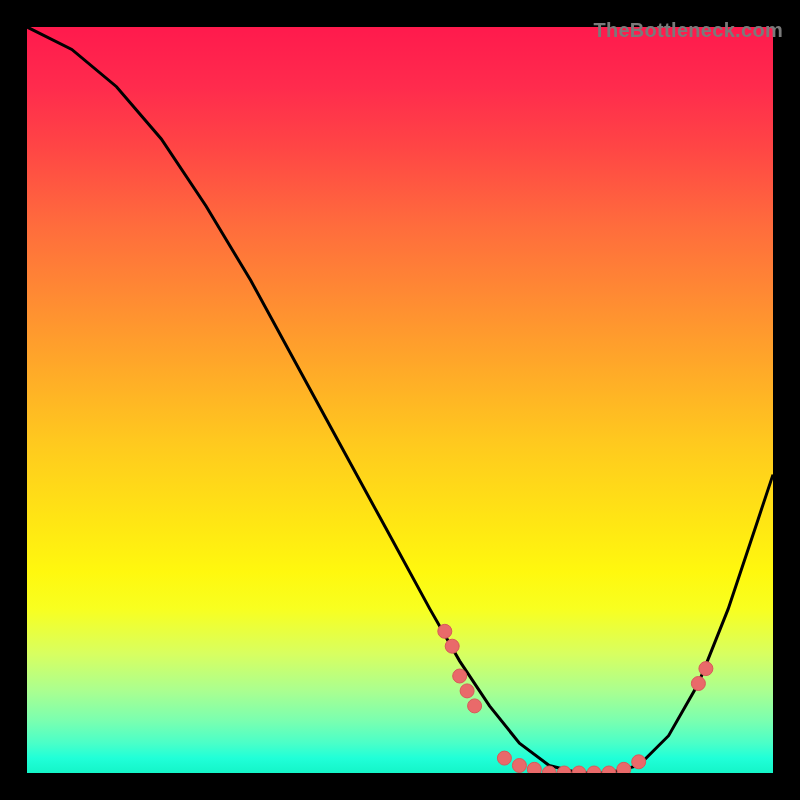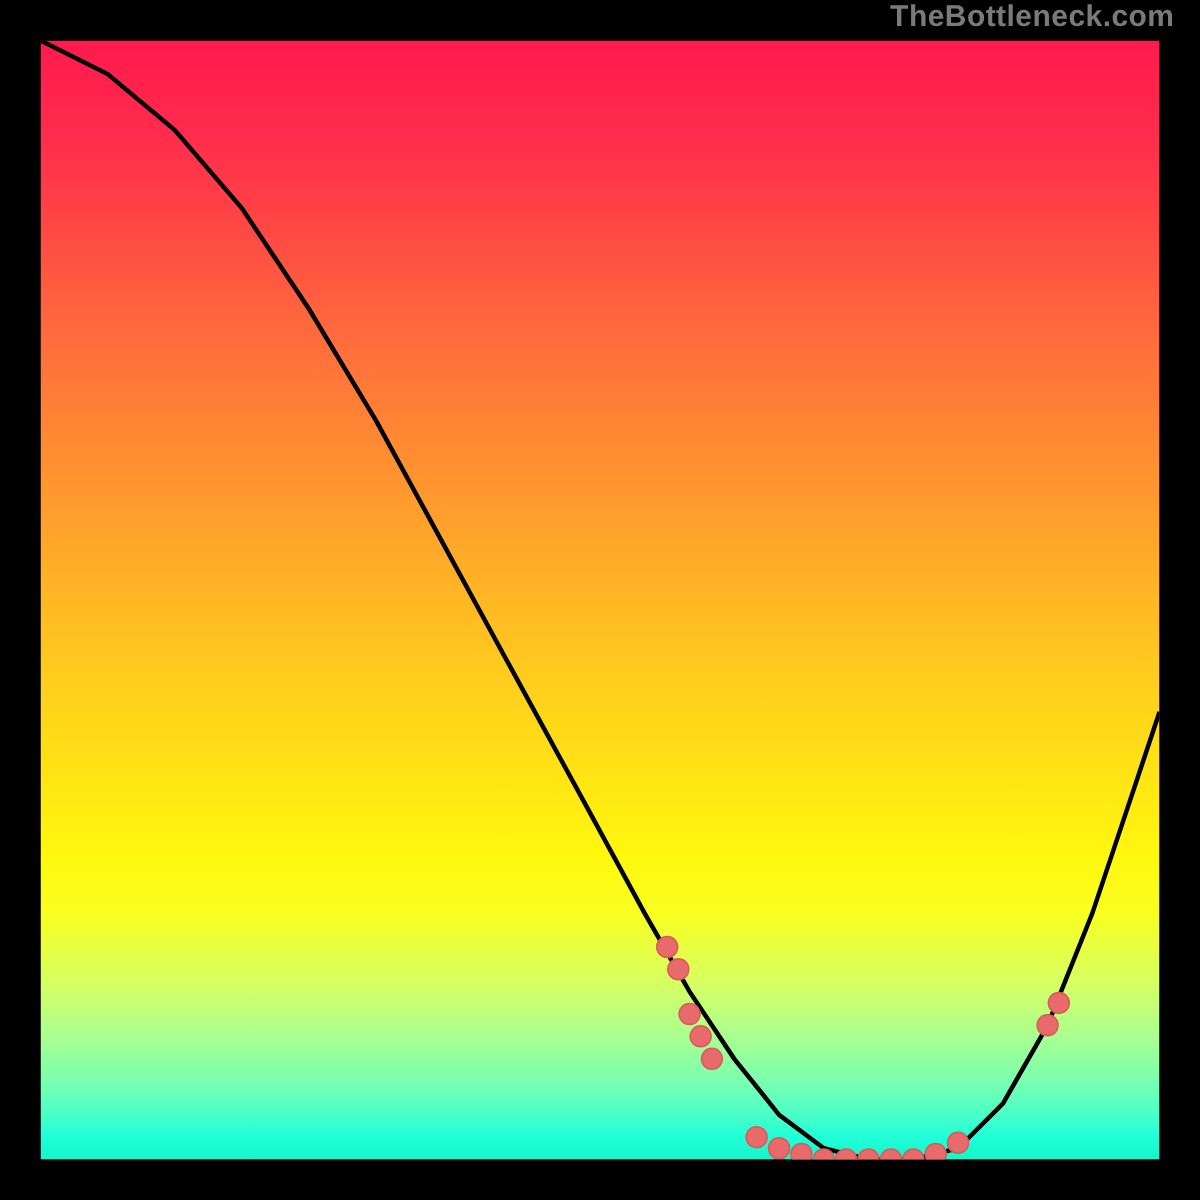--- a/index.html
+++ b/index.html
@@ -1,20 +1,20 @@
 <!DOCTYPE html>
 <html><head>
 <meta charset="utf-8">
 <style>
 *{margin:0;padding:0;box-sizing:border-box}
 body{background:#000;width:800px;height:800px;overflow:hidden;font-family:Arial,sans-serif}
 .frame{position:absolute;left:17px;top:17px;width:766px;height:766px;background:#000}
 .plot-area{position:absolute;left:10px;top:10px;width:746px;height:746px;overflow:hidden}
 .gradient{position:absolute;inset:0;background:linear-gradient(to bottom,#ff1a4d 0%,#ff2b4d 8%,#ff4545 16%,#ff6a3d 26%,#ff8a33 36%,#ffaa28 46%,#ffca1e 56%,#ffe514 66%,#fff80e 73%,#f8ff20 78%,#d8ff60 84%,#aaff90 89%,#7affb0 93%,#4affc8 96%,#20ffd8 98%,#14f5c8 100%)}
-.watermark{position:absolute;right:17px;top:0;color:#7a7a7a;font-size:20px;font-weight:600;letter-spacing:.3px}
+.watermark{position:absolute;right:17px;top:19px;color:#7a7a7a;font-size:20px;font-weight:600;letter-spacing:.3px}
 svg.curve{position:absolute;left:10px;top:10px;width:746px;height:746px}
 svg .line{fill:none;stroke:#000;stroke-width:3}
 svg .dot{fill:#e96a6a;stroke:#d85a5a;stroke-width:1}
 </style>
 </head>
 <body>
 
 <div class="frame">
   <div class="plot-area">
     <div class="gradient"></div>

